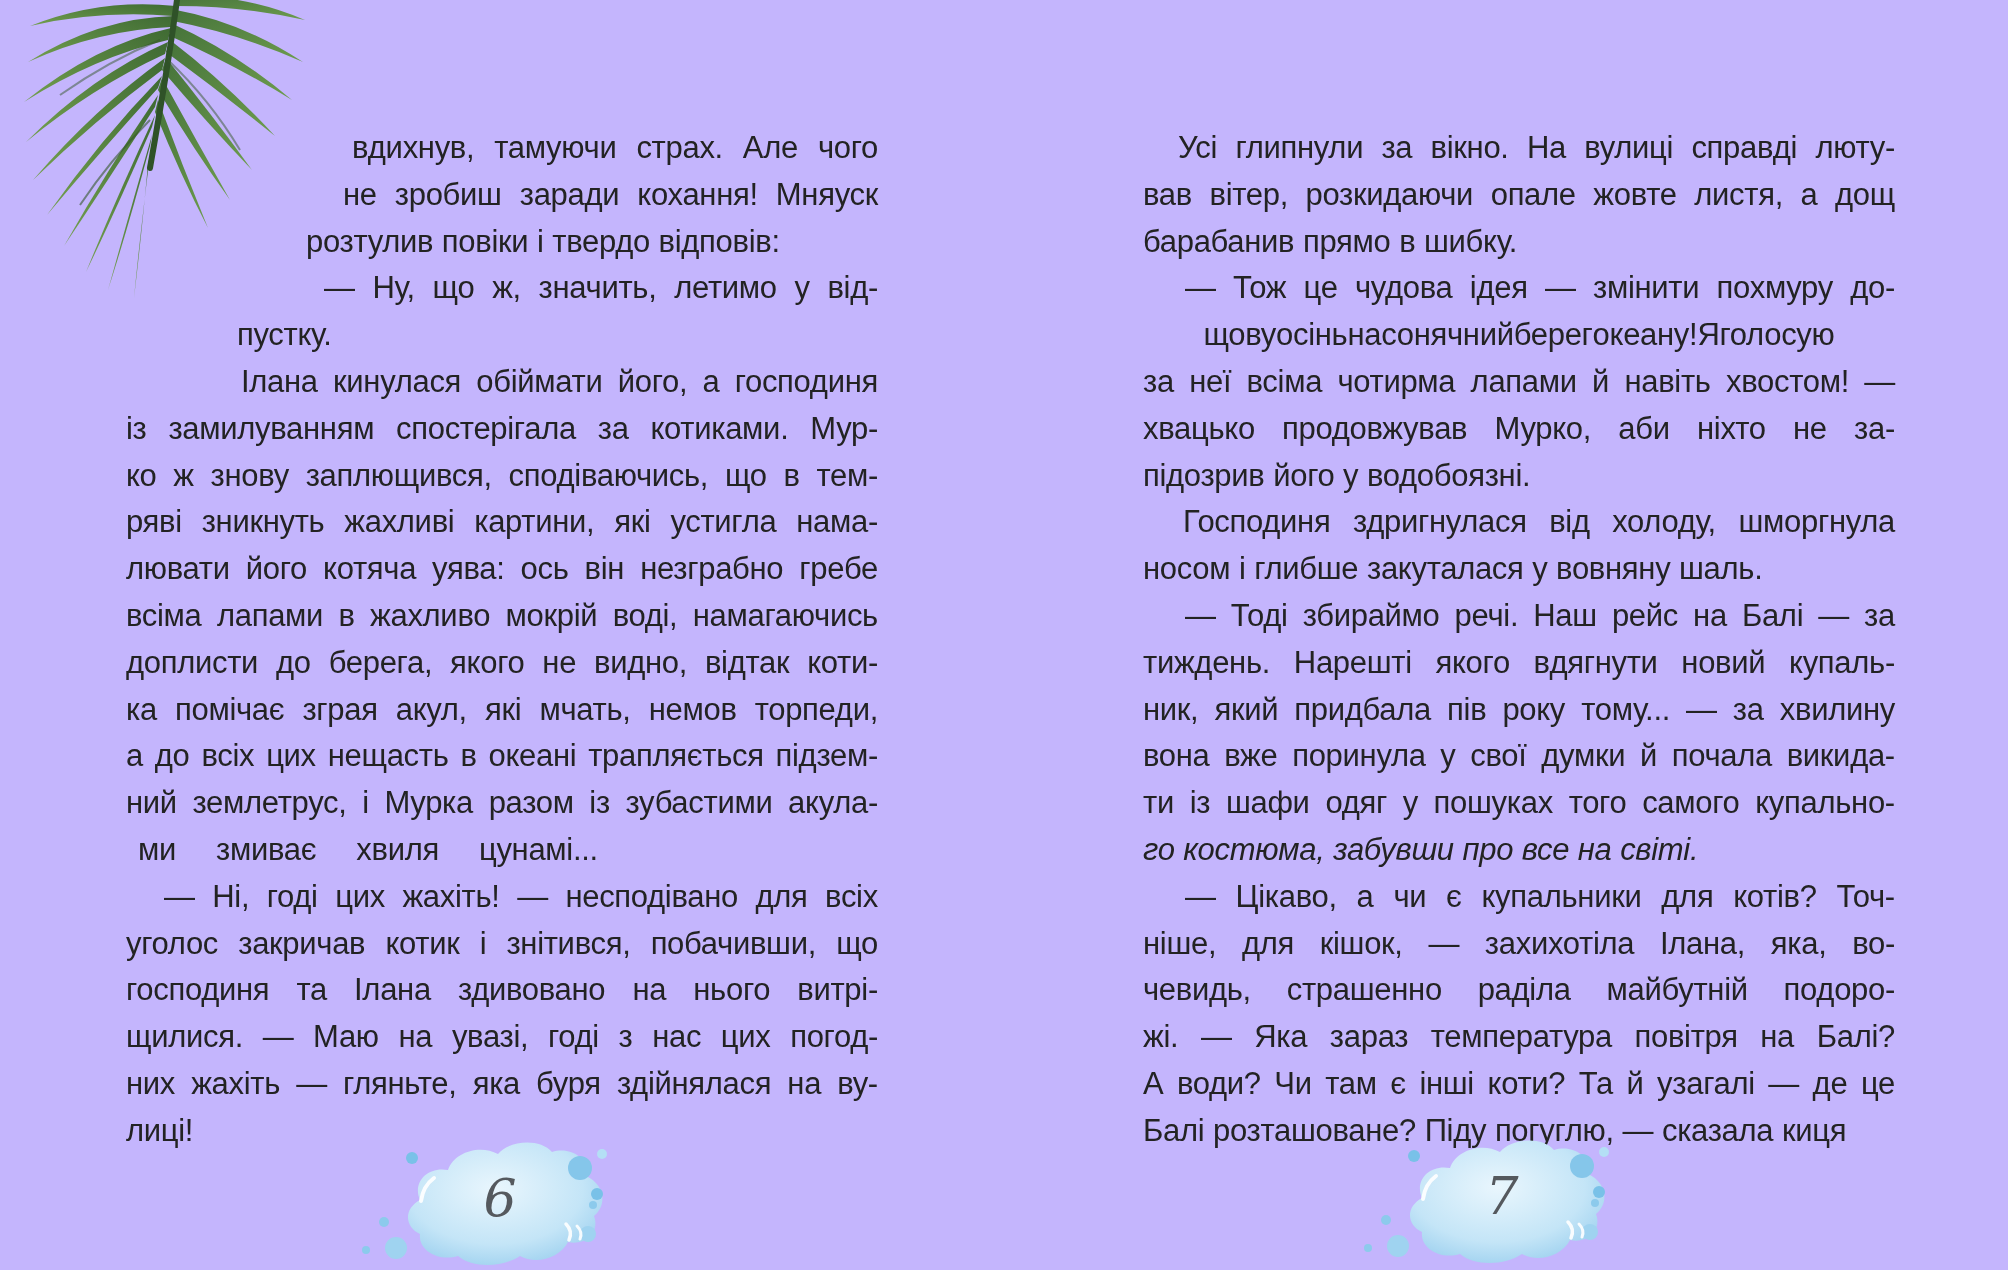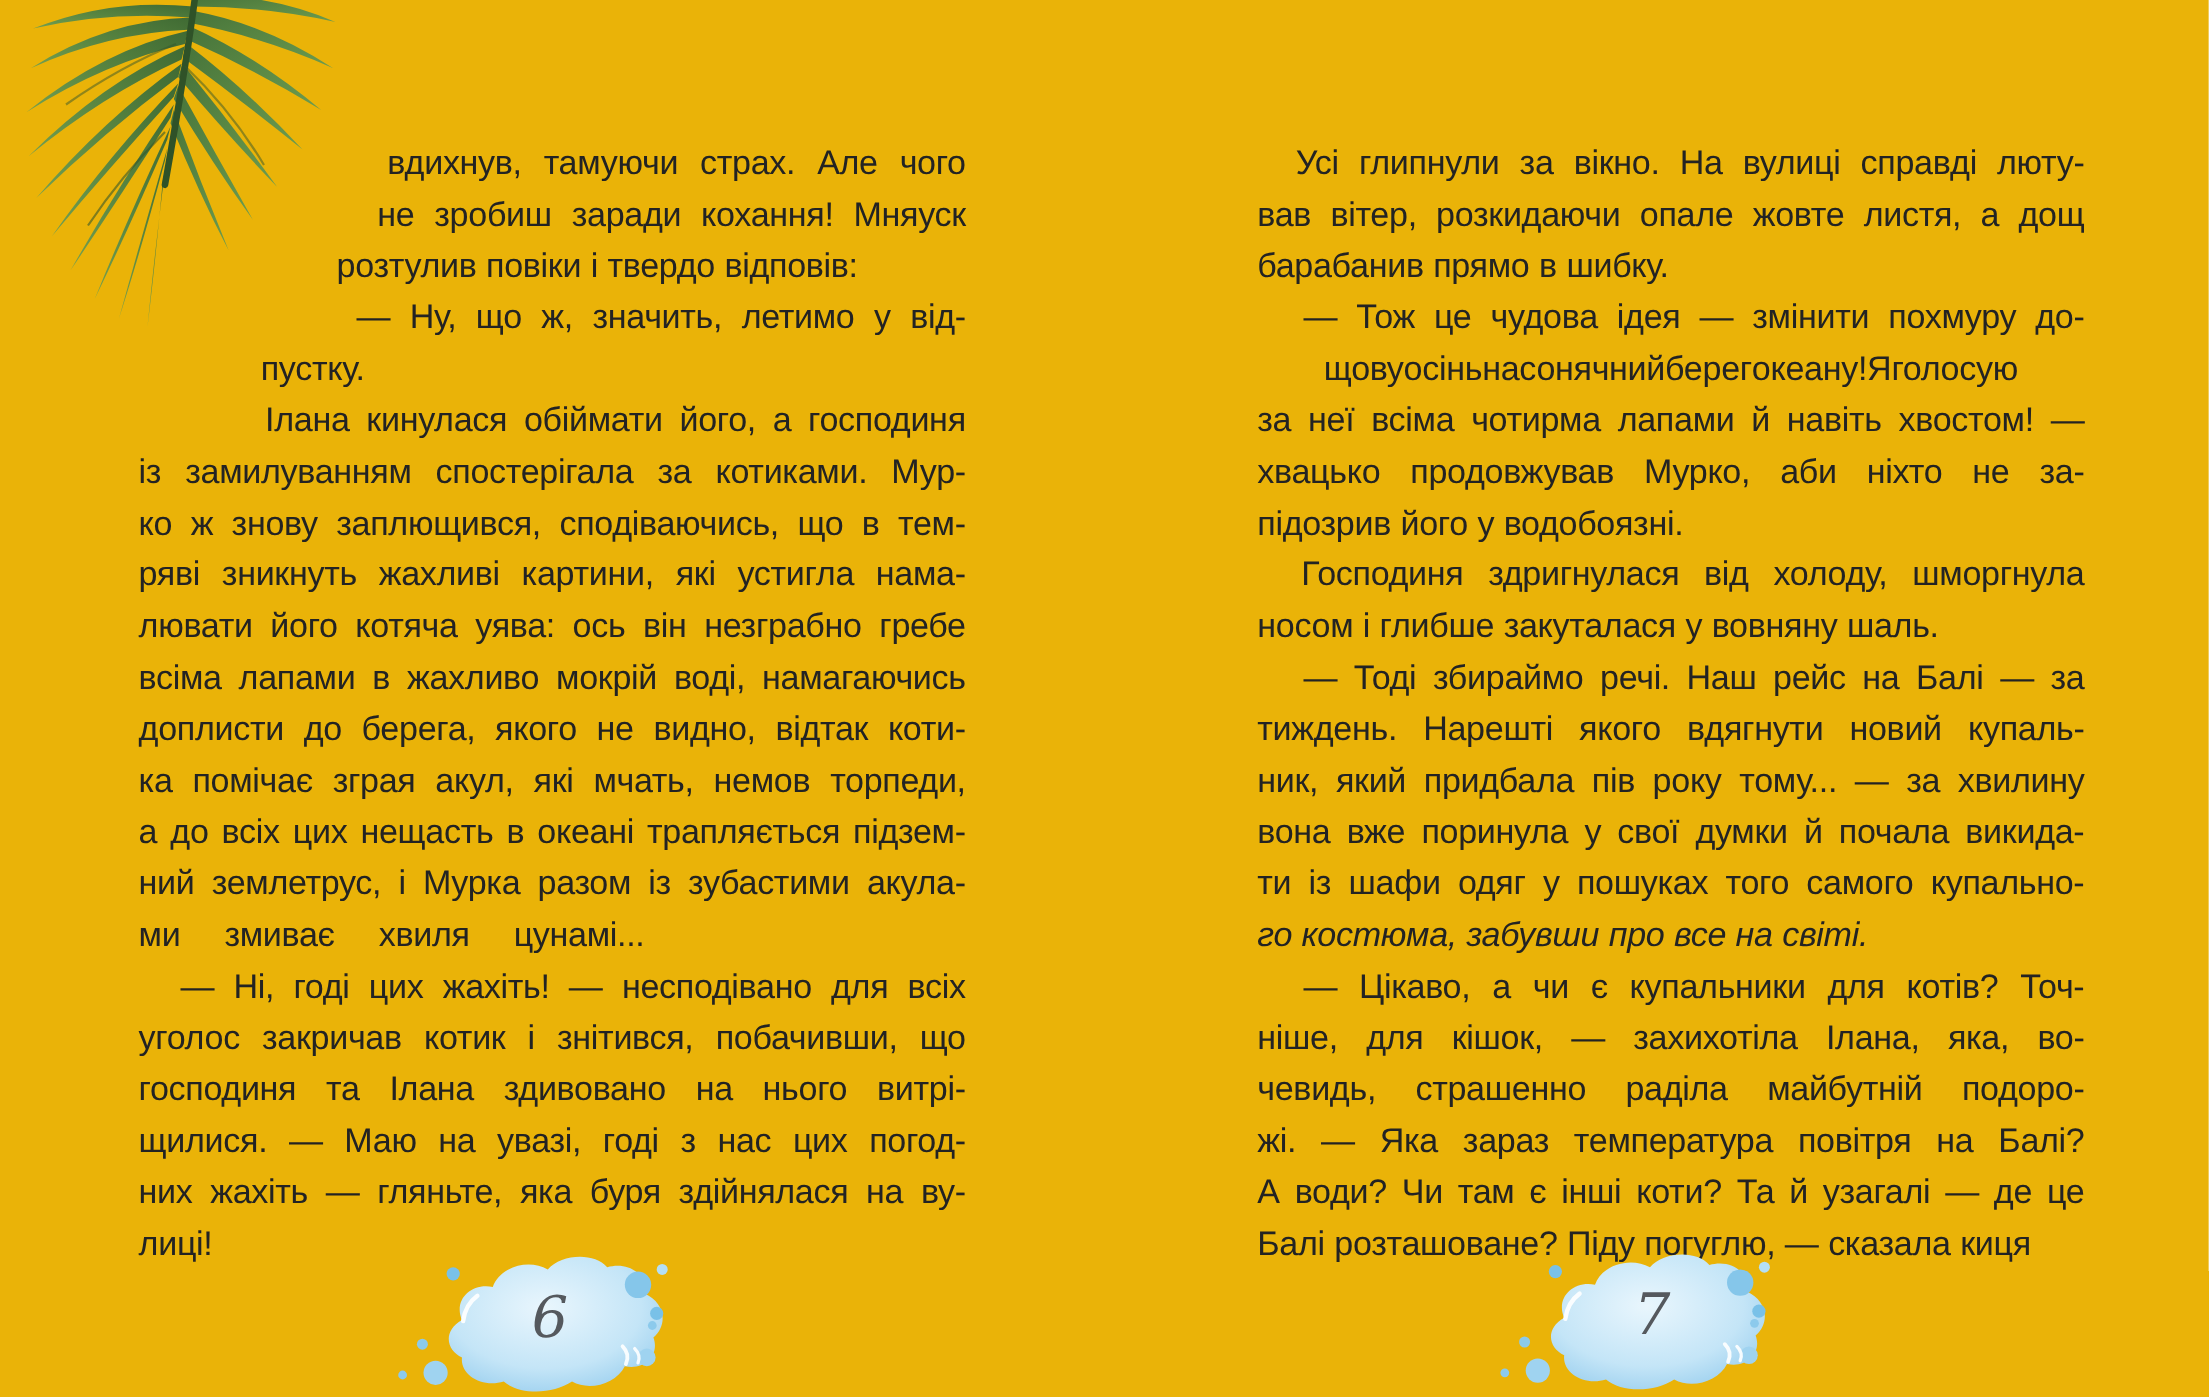--- a/index.html
+++ b/index.html
@@ -1,19 +1,19 @@
 <!DOCTYPE html>
 <html><head>
 <meta charset="utf-8">
 <style>
   html,body{margin:0;padding:0;background:#ffffff;}
   #spread{
     position:relative;
     width:2008px;height:1270px;
-    background:#eab308;
+    background:#c4b5fd;
     overflow:hidden;
     font-family:"Liberation Sans","DejaVu Sans",sans-serif;
     color:#232323;
   }
   .page-column{
     position:absolute;
     top:125px;
     width:752px;
     font-size:31px;
     line-height:46.8px;
@@ -106,21 +106,21 @@
       <div class="line j" style="margin-left: 115px;"><span>Ілана</span><span>кинулася</span><span>обіймати</span><span>його,</span><span>а</span><span>господиня</span></div>
       <div class="line j" style="margin-left: 0px;"><span>із</span><span>замилуванням</span><span>спостерігала</span><span>за</span><span>котиками.</span><span>Мур-</span></div>
       <div class="line j" style="margin-left: 0px;"><span>ко</span><span>ж</span><span>знову</span><span>заплющився,</span><span>сподіваючись,</span><span>що</span><span>в</span><span>тем-</span></div>
       <div class="line j" style="margin-left: 0px;"><span>ряві</span><span>зникнуть</span><span>жахливі</span><span>картини,</span><span>які</span><span>устигла</span><span>нама-</span></div>
       <div class="line j" style="margin-left: 0px;"><span>лювати</span><span>його</span><span>котяча</span><span>уява:</span><span>ось</span><span>він</span><span>незграбно</span><span>гребе</span></div>
       <div class="line j" style="margin-left: 0px;"><span>всіма</span><span>лапами</span><span>в</span><span>жахливо</span><span>мокрій</span><span>воді,</span><span>намагаючись</span></div>
       <div class="line j" style="margin-left: 0px;"><span>доплисти</span><span>до</span><span>берега,</span><span>якого</span><span>не</span><span>видно,</span><span>відтак</span><span>коти-</span></div>
       <div class="line j" style="margin-left: 0px;"><span>ка</span><span>помічає</span><span>зграя</span><span>акул,</span><span>які</span><span>мчать,</span><span>немов</span><span>торпеди,</span></div>
       <div class="line j" style="margin-left: 0px;"><span>а</span><span>до</span><span>всіх</span><span>цих</span><span>нещасть</span><span>в</span><span>океані</span><span>трапляється</span><span>підзем-</span></div>
       <div class="line j" style="margin-left: 0px;"><span>ний</span><span>землетрус,</span><span>і</span><span>Мурка</span><span>разом</span><span>із</span><span>зубастими</span><span>акула-</span></div>
-      <div class="line" style="margin-left: 0px; gap: 40px;"><span>ми</span><span>змиває</span><span>хвиля</span><span>цунамі...</span></div>
+      <div class="line" style="margin-left: 12px; gap: 40px;"><span>ми</span><span>змиває</span><span>хвиля</span><span>цунамі...</span></div>
       <div class="line j" style="margin-left: 38px;"><span>—</span><span>Ні,</span><span>годі</span><span>цих</span><span>жахіть!</span><span>—</span><span>несподівано</span><span>для</span><span>всіх</span></div>
       <div class="line j" style="margin-left: 0px;"><span>уголос</span><span>закричав</span><span>котик</span><span>і</span><span>знітився,</span><span>побачивши,</span><span>що</span></div>
       <div class="line j" style="margin-left: 0px;"><span>господиня</span><span>та</span><span>Ілана</span><span>здивовано</span><span>на</span><span>нього</span><span>витрі-</span></div>
       <div class="line j" style="margin-left: 0px;"><span>щилися.</span><span>—</span><span>Маю</span><span>на</span><span>увазі,</span><span>годі</span><span>з</span><span>нас</span><span>цих</span><span>погод-</span></div>
       <div class="line j" style="margin-left: 0px;"><span>них</span><span>жахіть</span><span>—</span><span>гляньте,</span><span>яка</span><span>буря</span><span>здійнялася</span><span>на</span><span>ву-</span></div>
       <div class="line" style="margin-left: 0px;"><span>лиці!</span></div>
     </div>
 
   <div id="right-column" class="page-column">
       <div class="line j" style="margin-left: 35px;"><span>Усі</span><span>глипнули</span><span>за</span><span>вікно.</span><span>На</span><span>вулиці</span><span>справді</span><span>люту-</span></div>

